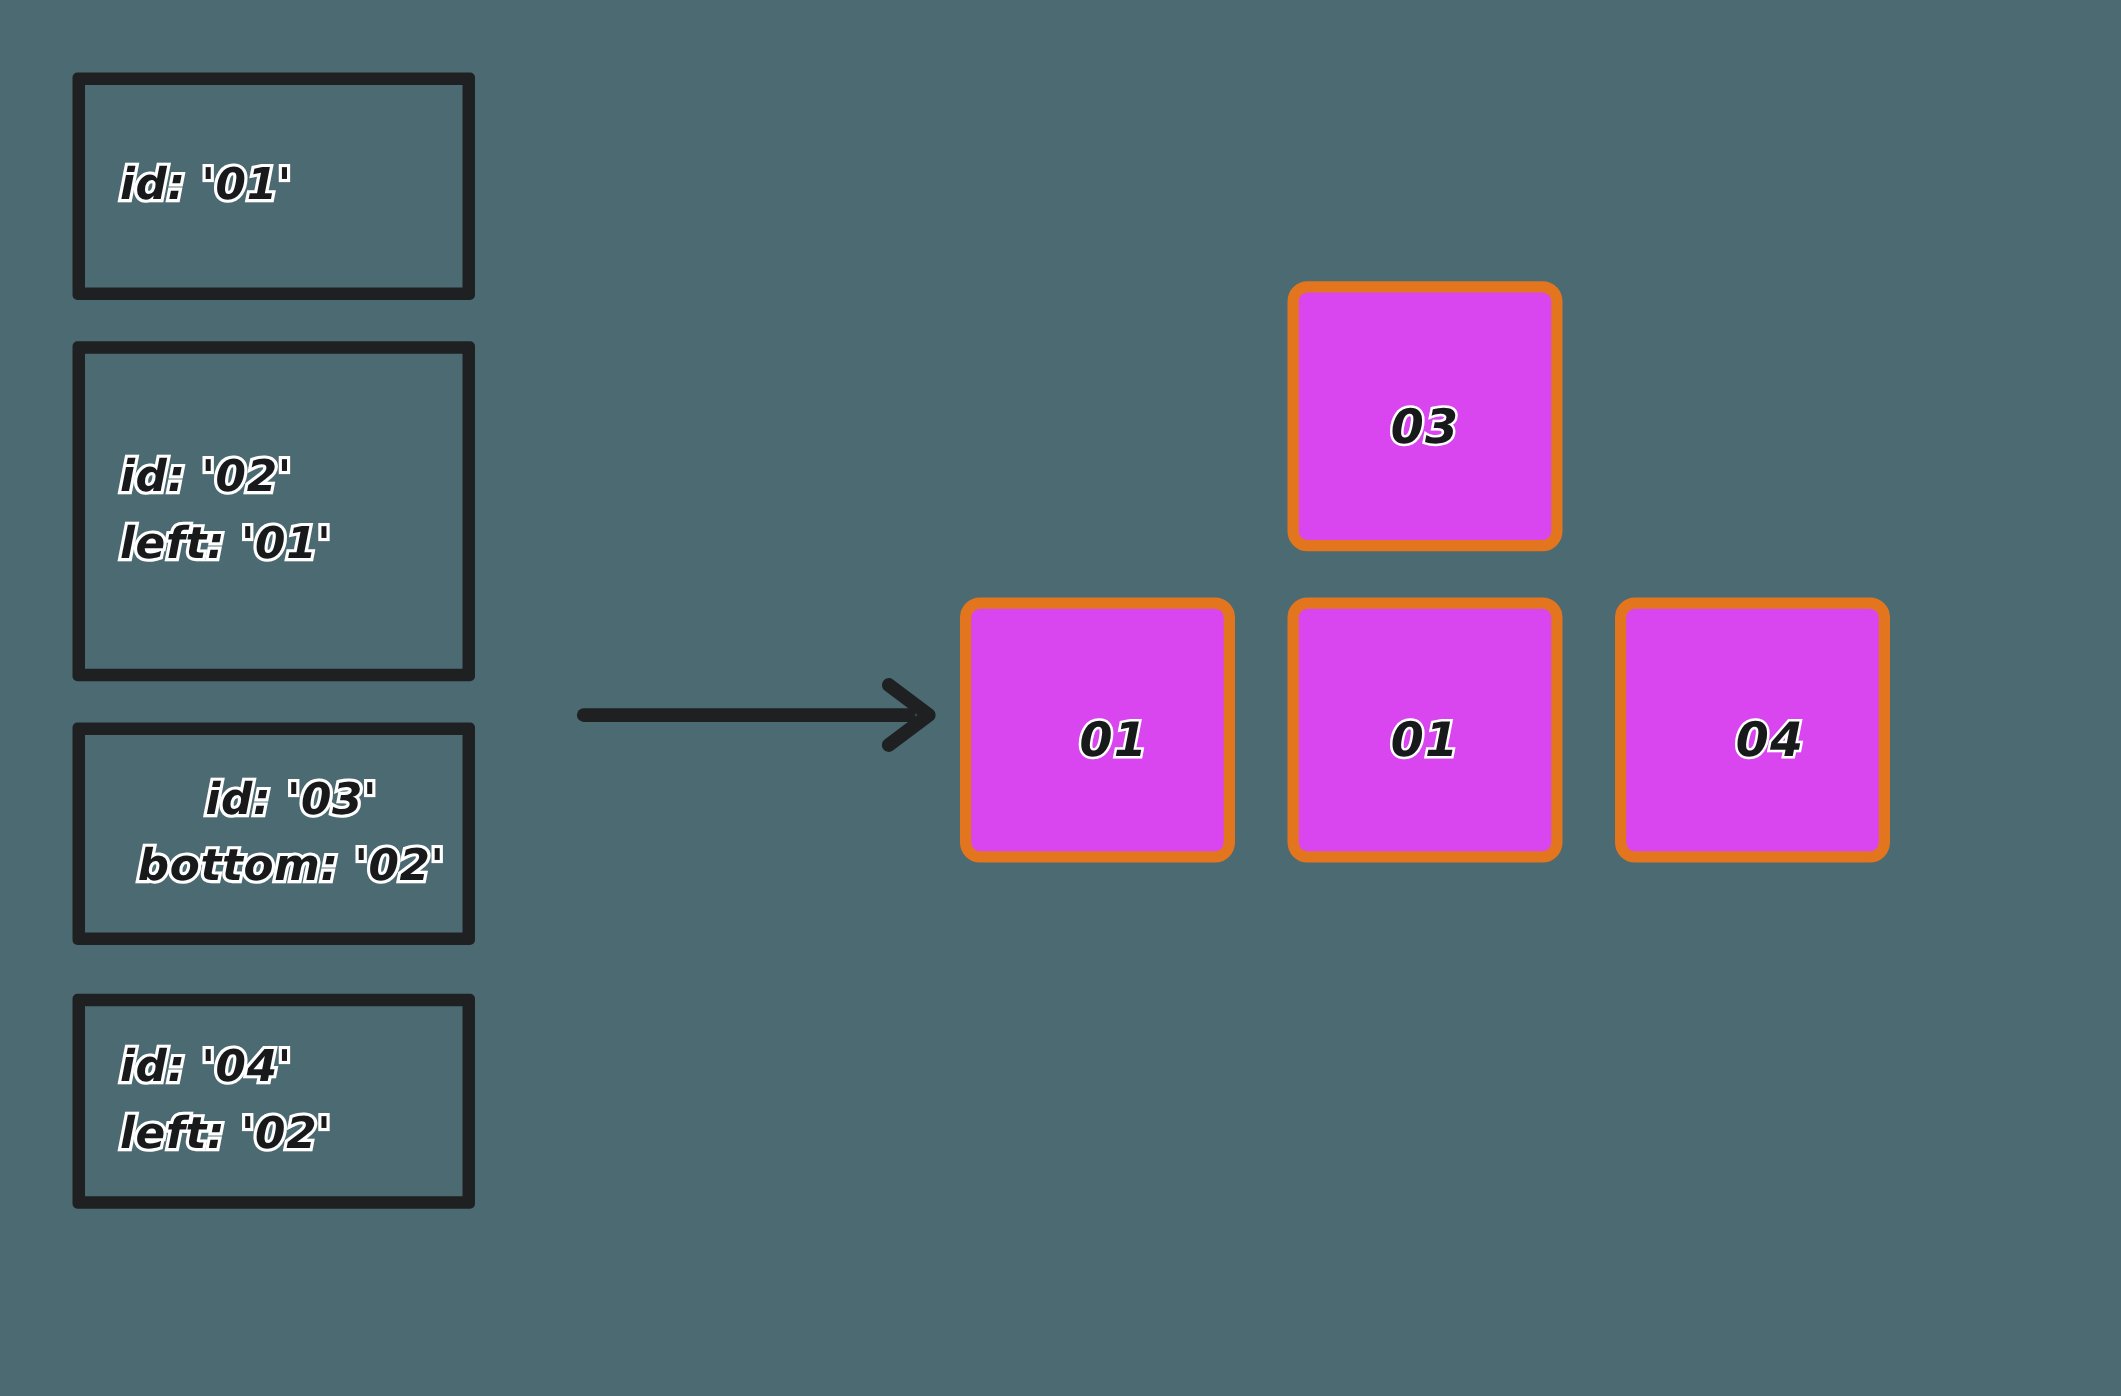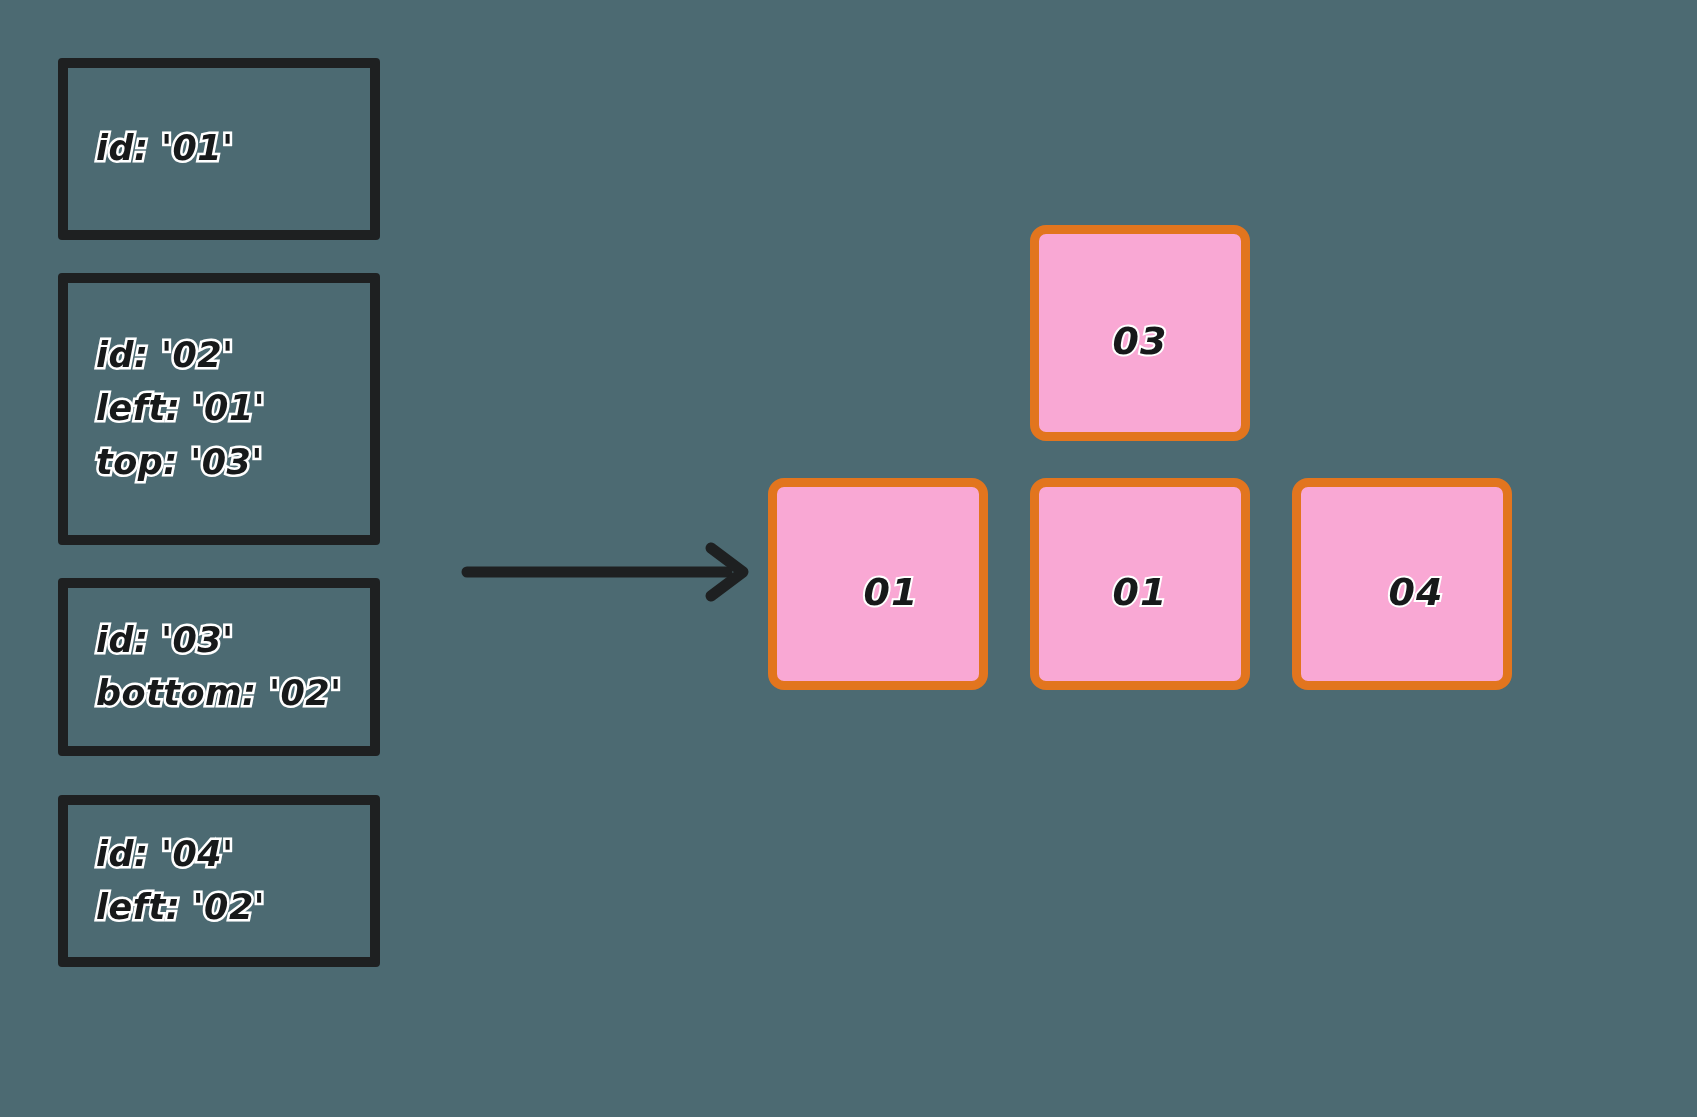--- a/index.html
+++ b/index.html
@@ -53,21 +53,21 @@
     width: 310px;
     height: 68px;
   }
 
   
   .tile {
     position: absolute;
     box-sizing: border-box;
     border: 9px solid #e2751e;
     border-radius: 16px;
-    background: #f9a8d4;
+    background: #d946ef;
     display: flex;
     align-items: center;
     justify-content: center;
   }
   .tile-label {
     font-size: 38px;
     font-weight: 700;
     font-style: italic;
     letter-spacing: 1px;
     color: #17191a;
@@ -85,24 +85,23 @@
   <div id="spec-column">
       <div class="spec-box" style="left: 58px; top: 58px; width: 322px; height: 182px;">
         <div class="spec-lines">
           <div class="spec-line">id: '01'</div>
         </div>
       </div>
       <div class="spec-box" style="left: 58px; top: 273px; width: 322px; height: 272px;">
         <div class="spec-lines">
           <div class="spec-line">id: '02'</div>
           <div class="spec-line">left: '01'</div>
-          <div class="spec-line">top: '03'</div>
         </div>
       </div>
-      <div class="spec-box" style="left: 58px; top: 578px; width: 322px; height: 178px;">
+      <div class="spec-box" style="left: 58px; top: 578px; width: 322px; height: 178px; text-align: center;">
         <div class="spec-lines">
           <div class="spec-line">id: '03'</div>
           <div class="spec-line">bottom: '02'</div>
         </div>
       </div>
       <div class="spec-box" style="left: 58px; top: 795px; width: 322px; height: 172px;">
         <div class="spec-lines">
           <div class="spec-line">id: '04'</div>
           <div class="spec-line">left: '02'</div>
         </div>

